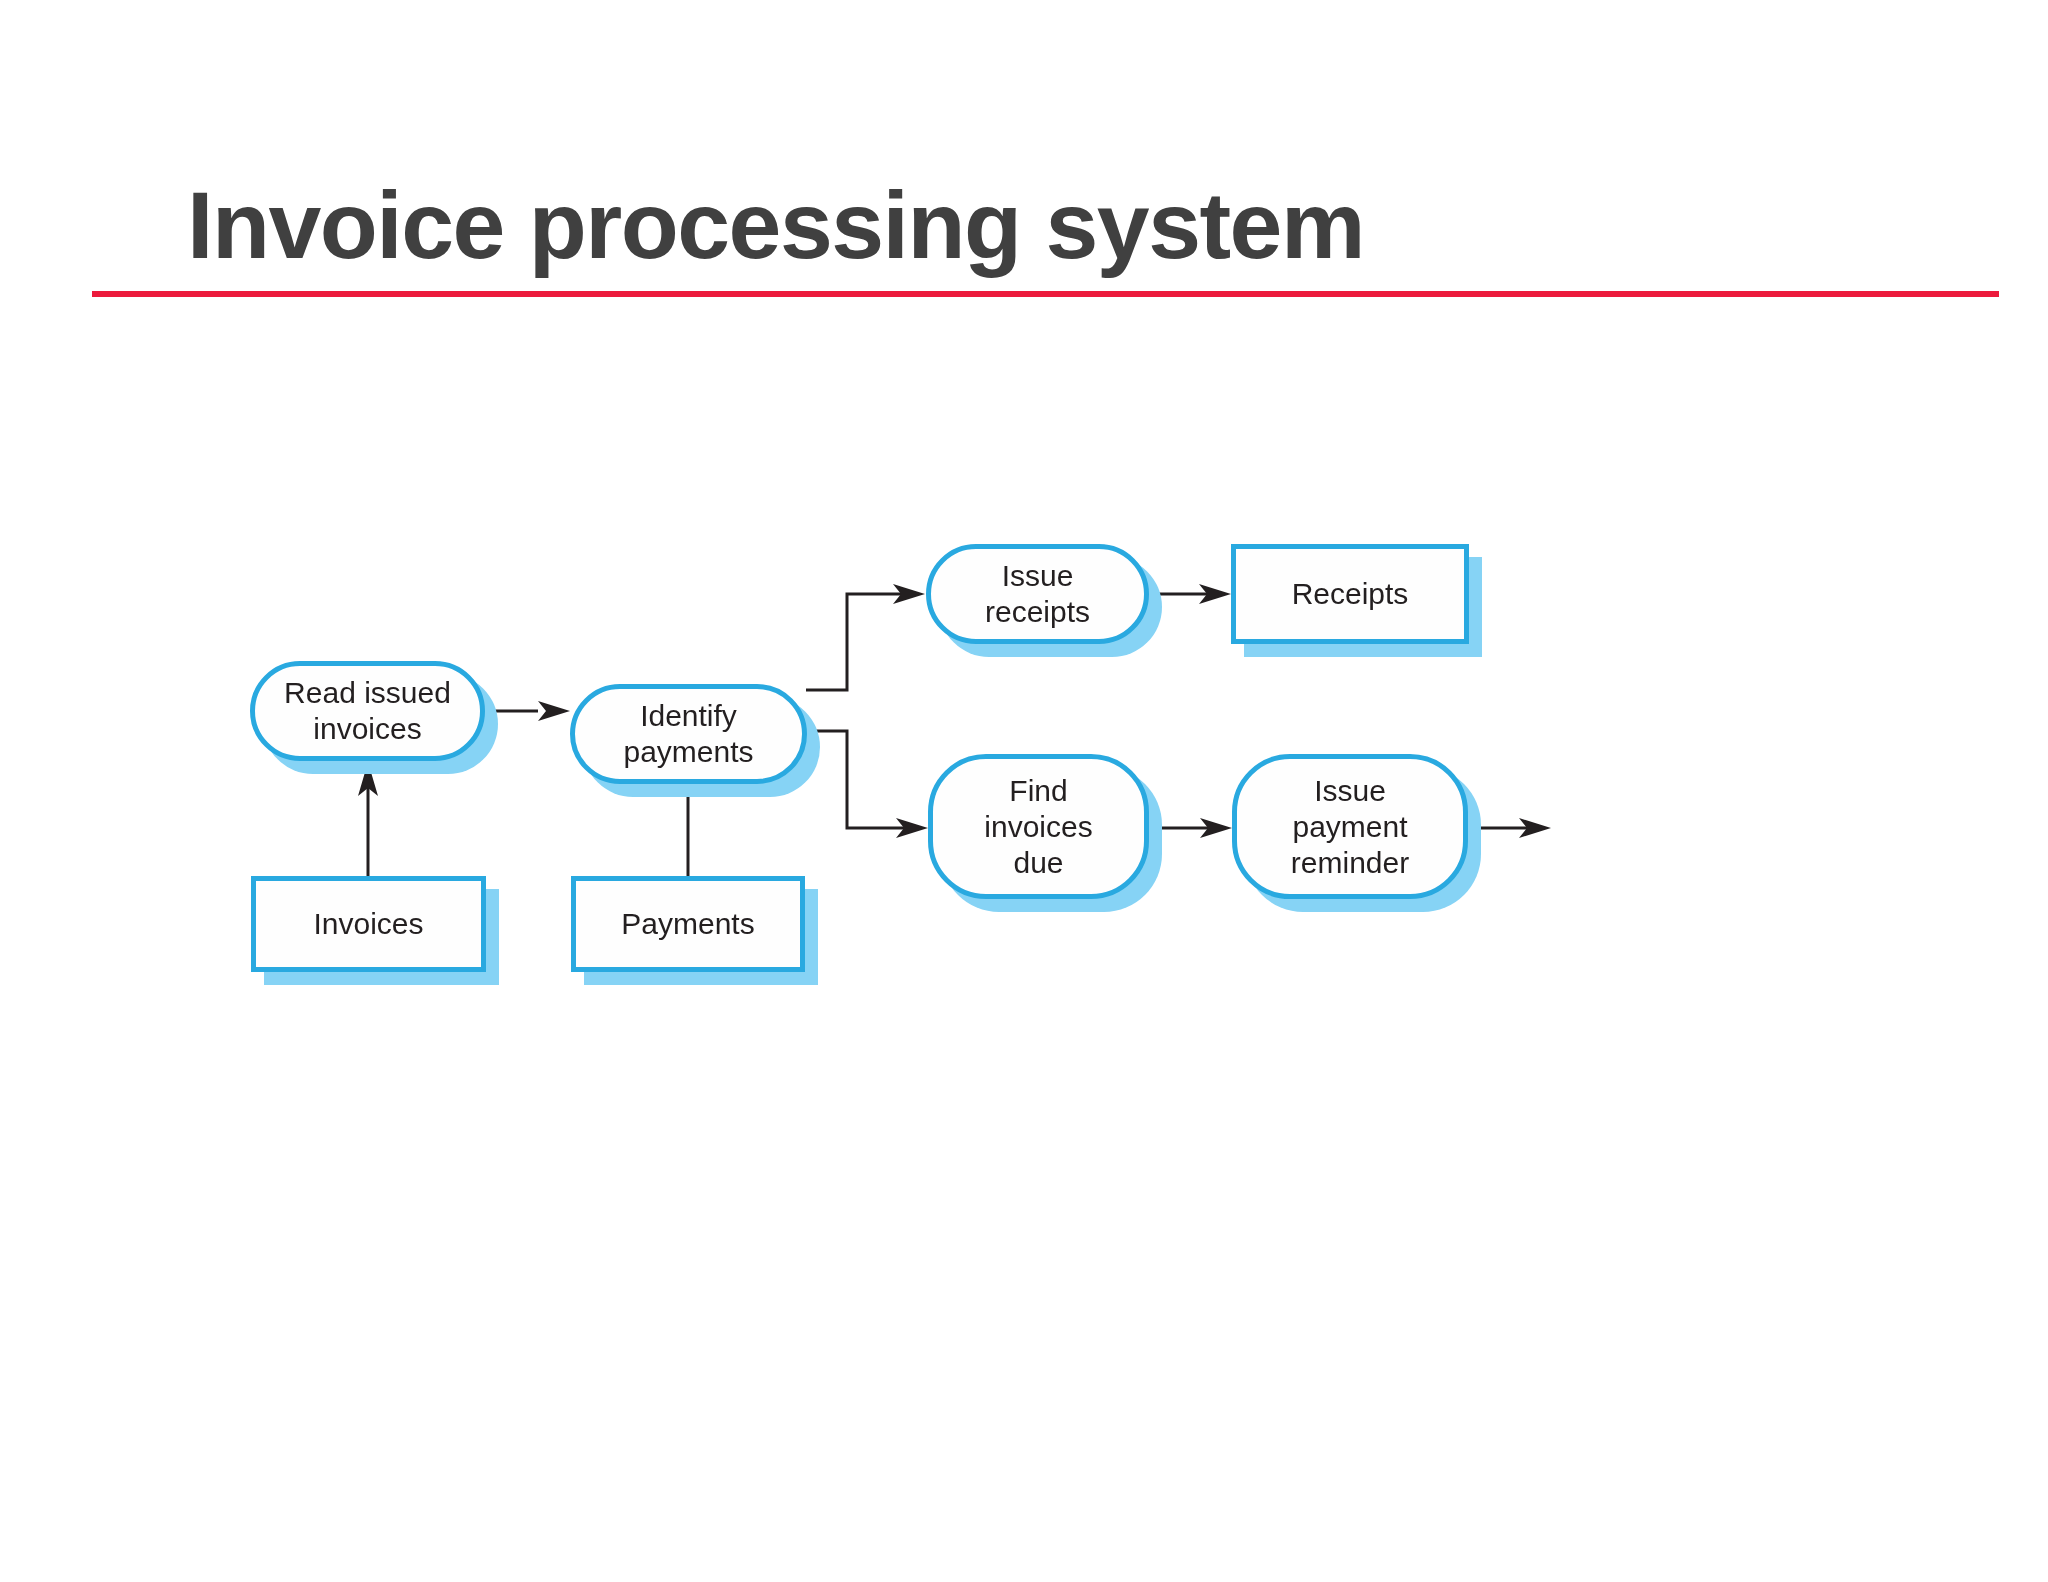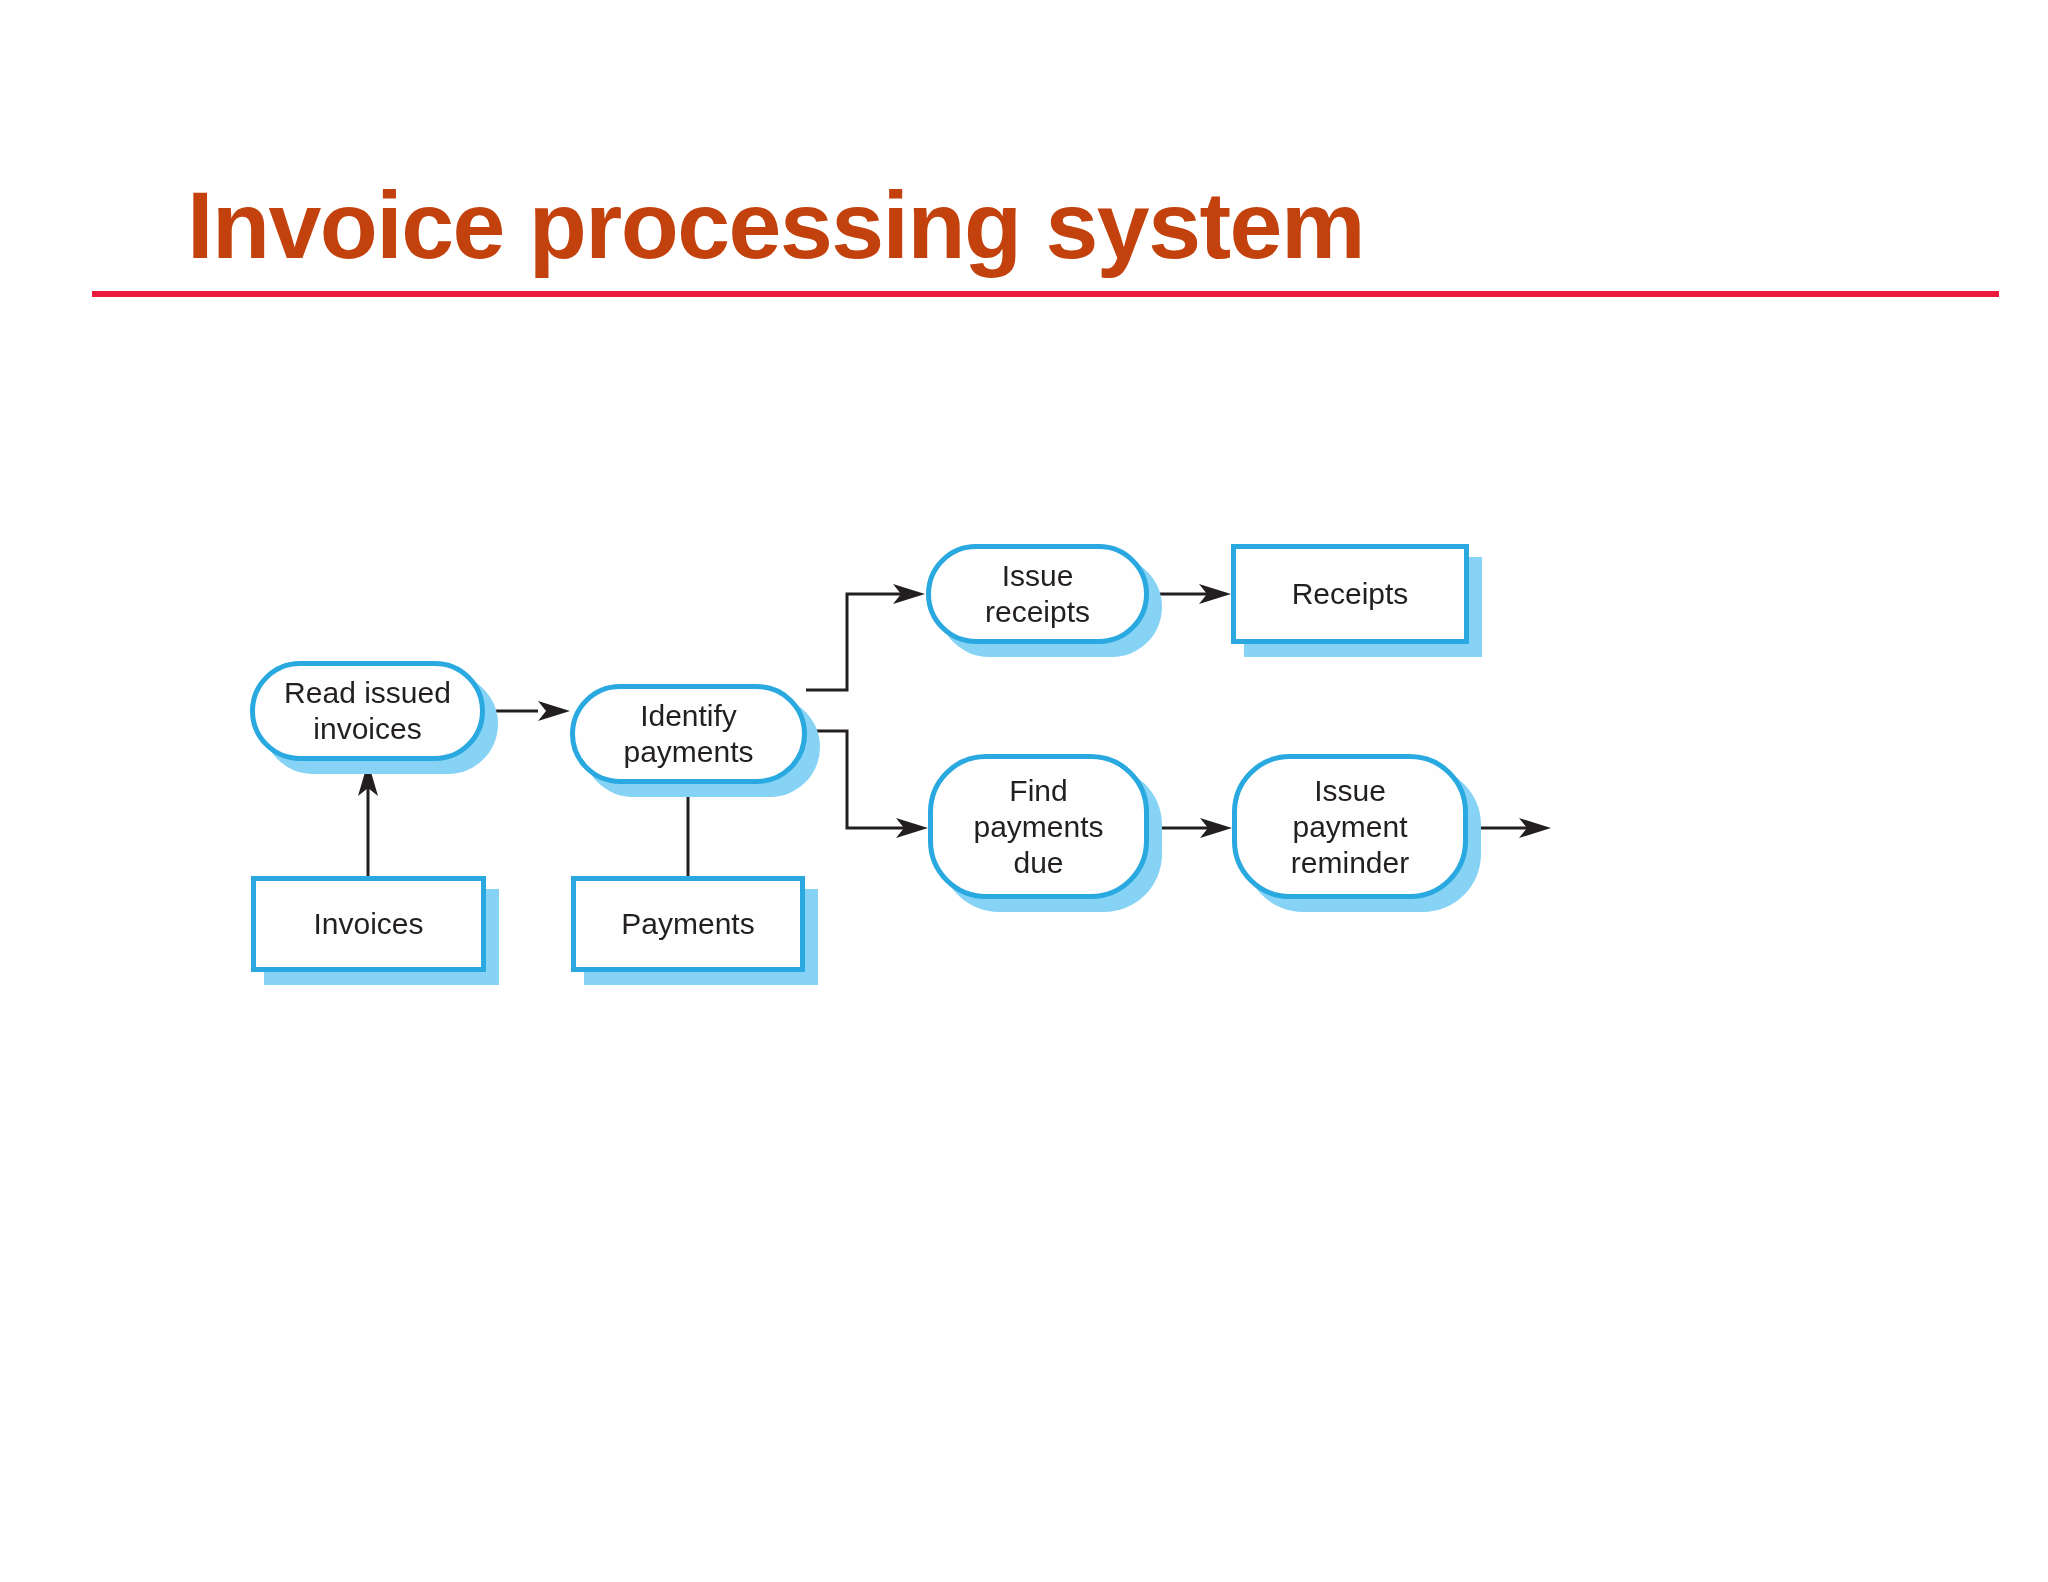--- a/index.html
+++ b/index.html
@@ -13,21 +13,21 @@
   }
   .page-title {
     position: absolute;
     left: 187px;
     top: 168px;
     margin: 0;
     font-size: 95px;
     font-weight: bold;
     line-height: 1.2;
     letter-spacing: -1.5px;
-    color: #c2410c;
+    color: #404040;
     white-space: nowrap;
   }
   .title-rule {
     position: absolute;
     left: 92px;
     top: 291px;
     width: 1907px;
     height: 6px;
     background: #EC1A3C;
   }
@@ -100,21 +100,21 @@
 payments</span>
     </div>
 
     <div class="node process" style="left:926px; top:544px; width:223px; height:100px;">
       <span class="label">Issue
 receipts</span>
     </div>
 
     <div class="node process tall" style="left:928px; top:754px; width:221px; height:145px;">
       <span class="label">Find
-payments
+invoices
 due</span>
     </div>
 
     <div class="node process tall" style="left:1232px; top:754px; width:236px; height:145px;">
       <span class="label">Issue
 payment
 reminder</span>
     </div>
 
     <div class="node datastore" style="left:251px; top:876px; width:235px; height:96px;">

